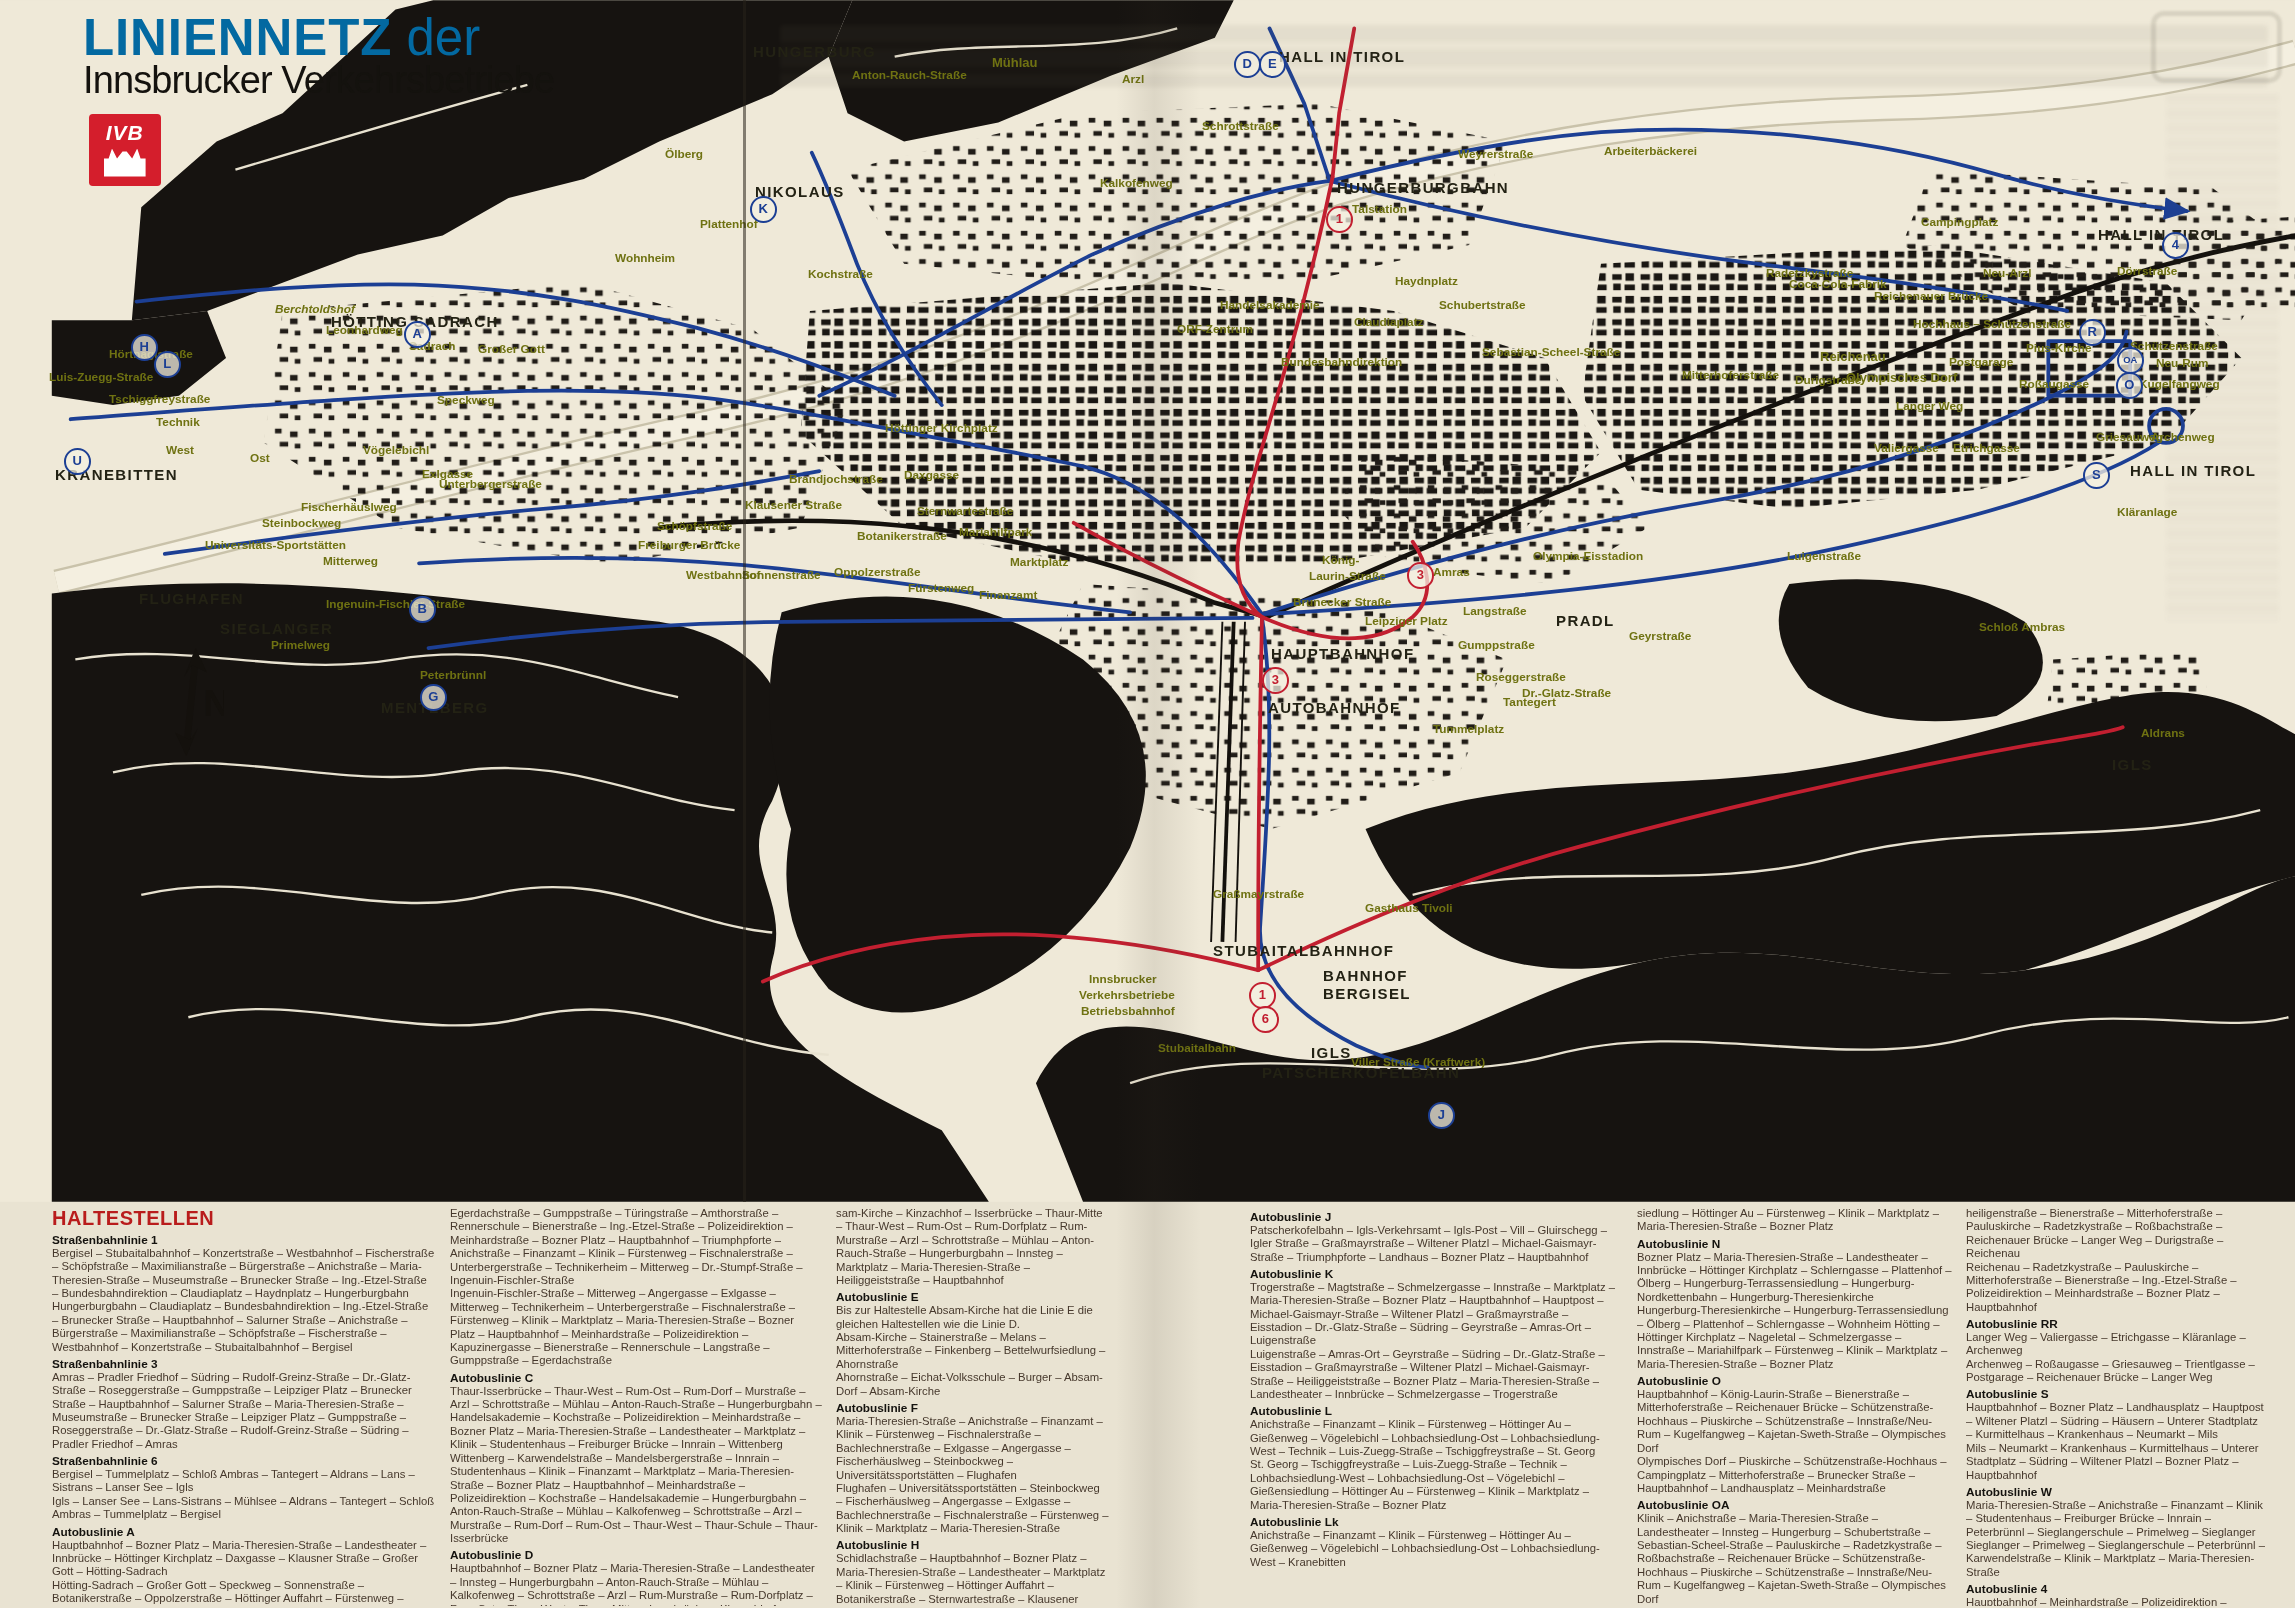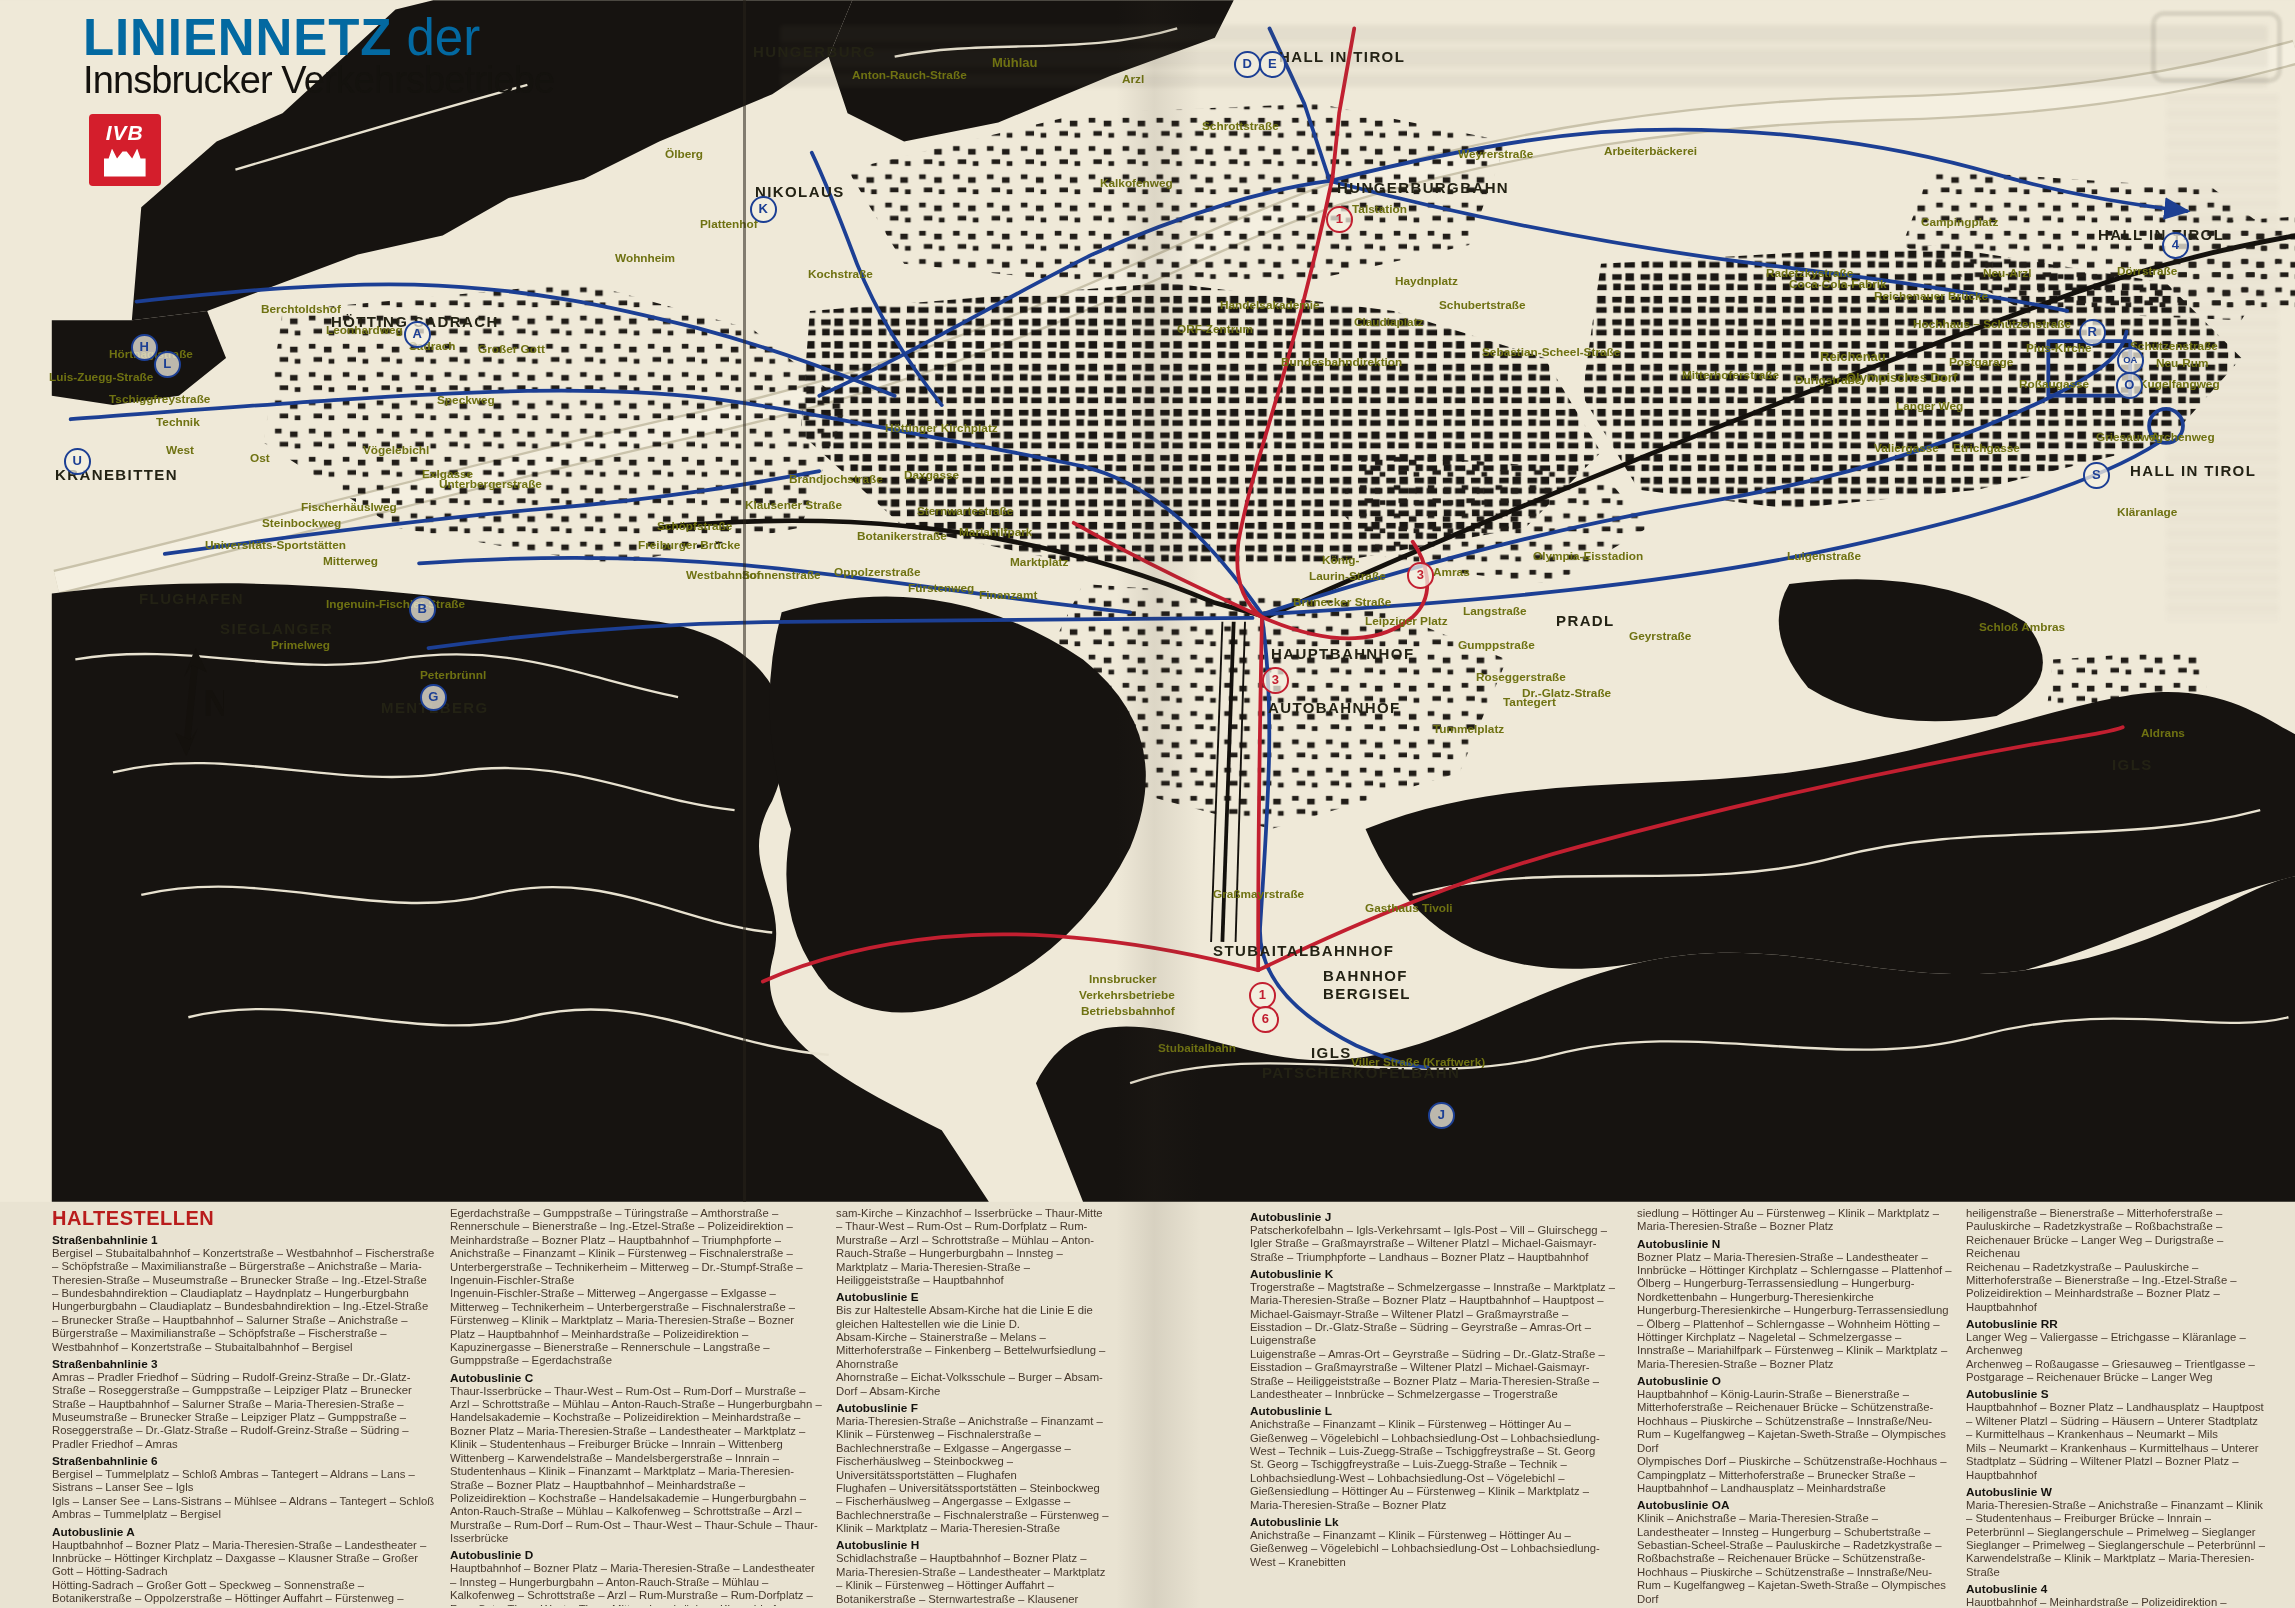--- a/index.html
+++ b/index.html
@@ -193,21 +193,21 @@
       <span class="lbl street" style="left: 700px; top: 177px;">Plattenhof</span>
       <span class="lbl street" style="left: 615px; top: 211px;">Wohnheim</span>
       <span class="lbl street" style="left: 808px; top: 227px;">Kochstraße</span>
       <span class="lbl street" style="left: 1220px; top: 258px;">Handelsakademie</span>
       <span class="lbl street" style="left: 1177px; top: 282px;">ORF-Zentrum</span>
       <span class="lbl street" style="left: 1354px; top: 275px;">Claudiaplatz</span>
       <span class="lbl street" style="left: 1395px; top: 234px;">Haydnplatz</span>
       <span class="lbl street" style="left: 1439px; top: 258px;">Schubertstraße</span>
       <span class="lbl street" style="left: 1482px; top: 305px;">Sebastian-Scheel-Straße</span>
       <span class="lbl street" style="left: 1281px; top: 315px;">Bundesbahndirektion</span>
-      <span class="lbl street" style="left: 261px; top: 262px;">Berchtoldshof</span>
+      <span class="lbl street" style="left: 275px; top: 262px; font-style: italic;">Berchtoldshof</span>
       <span class="lbl street" style="left: 326px; top: 283px;">Leonhardweg</span>
       <span class="lbl street" style="left: 409px; top: 299px;">Sadrach</span>
       <span class="lbl street" style="left: 478px; top: 302px;">Großer Gott</span>
       <span class="lbl street" style="left: 109px; top: 307px;">Hörtnaglstraße</span>
       <span class="lbl street" style="left: 49px; top: 330px;">Luis-Zuegg-Straße</span>
       <span class="lbl street" style="left: 109px; top: 352px;">Tschiggfreystraße</span>
       <span class="lbl street" style="left: 156px; top: 375px;">Technik</span>
       <span class="lbl street" style="left: 166px; top: 403px;">West</span>
       <span class="lbl street" style="left: 250px; top: 411px;">Ost</span>
       <span class="lbl street" style="left: 437px; top: 353px;">Speckweg</span>

